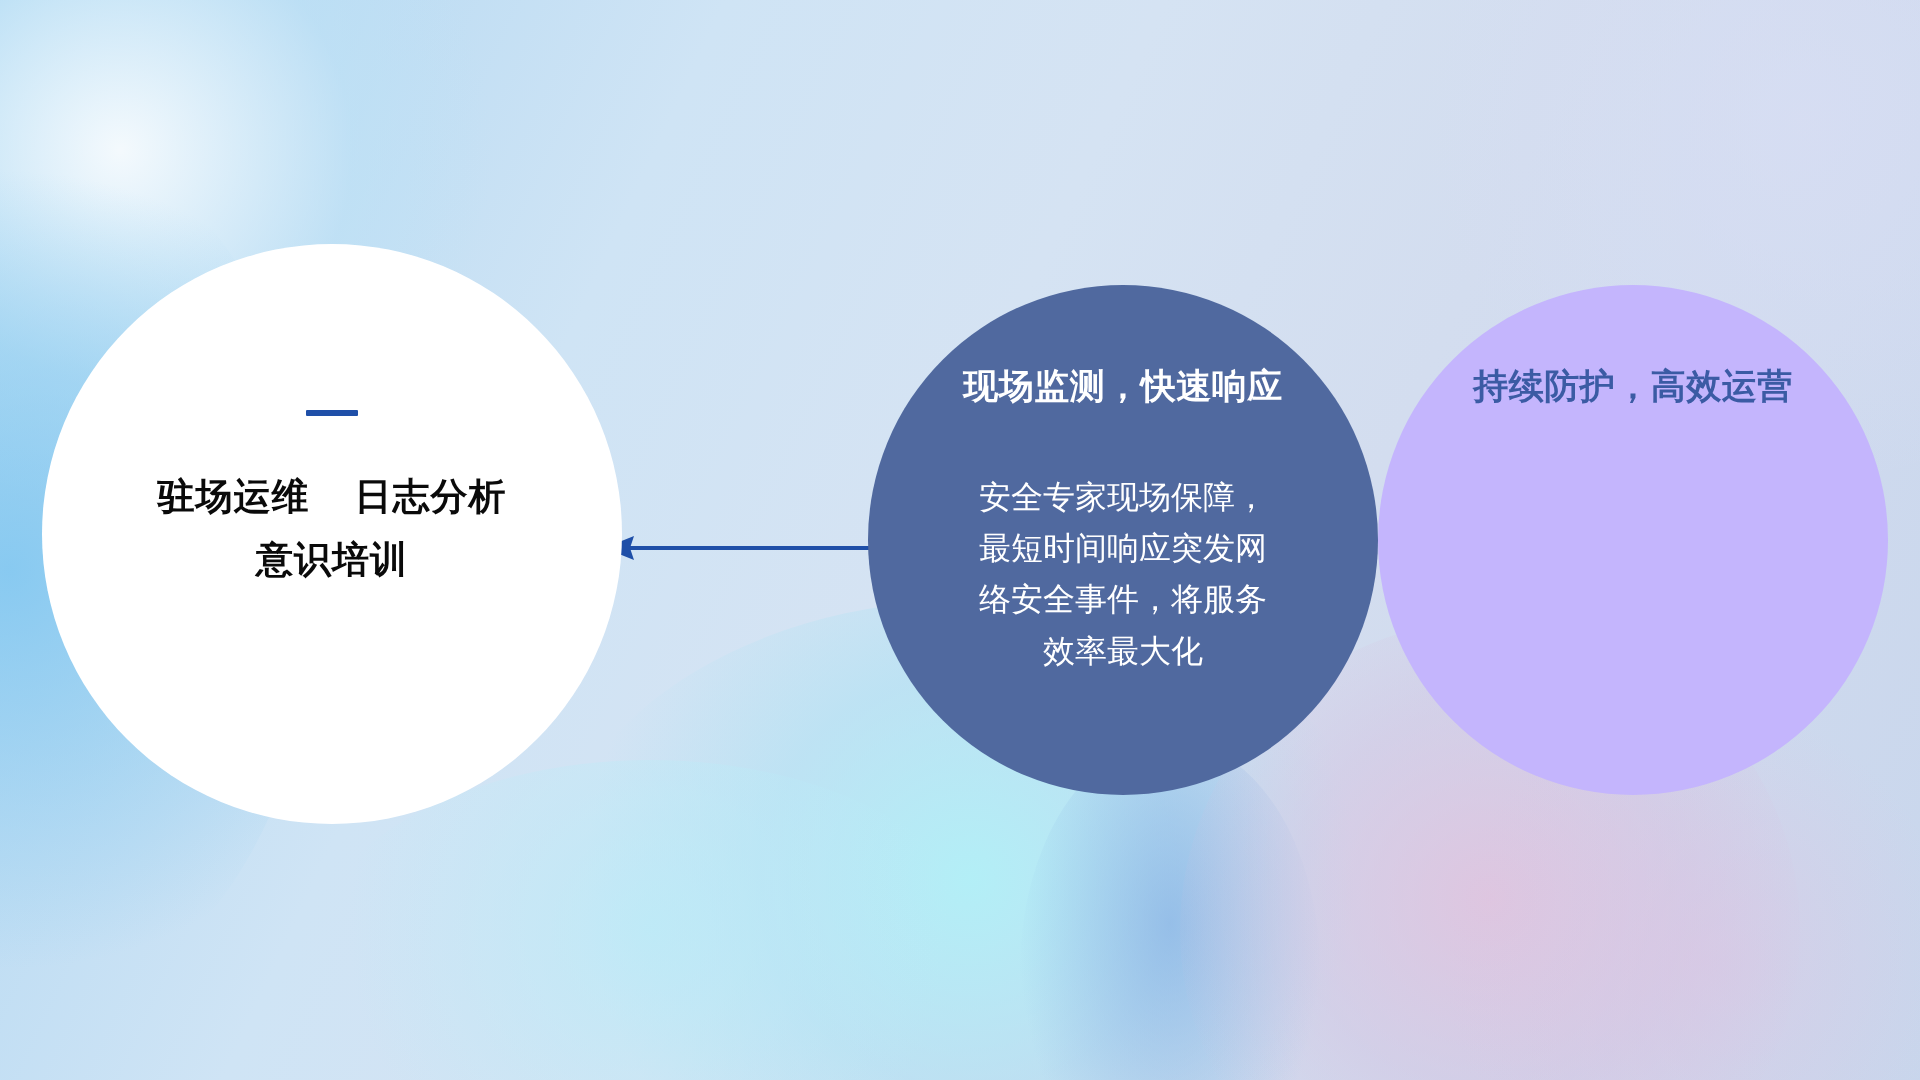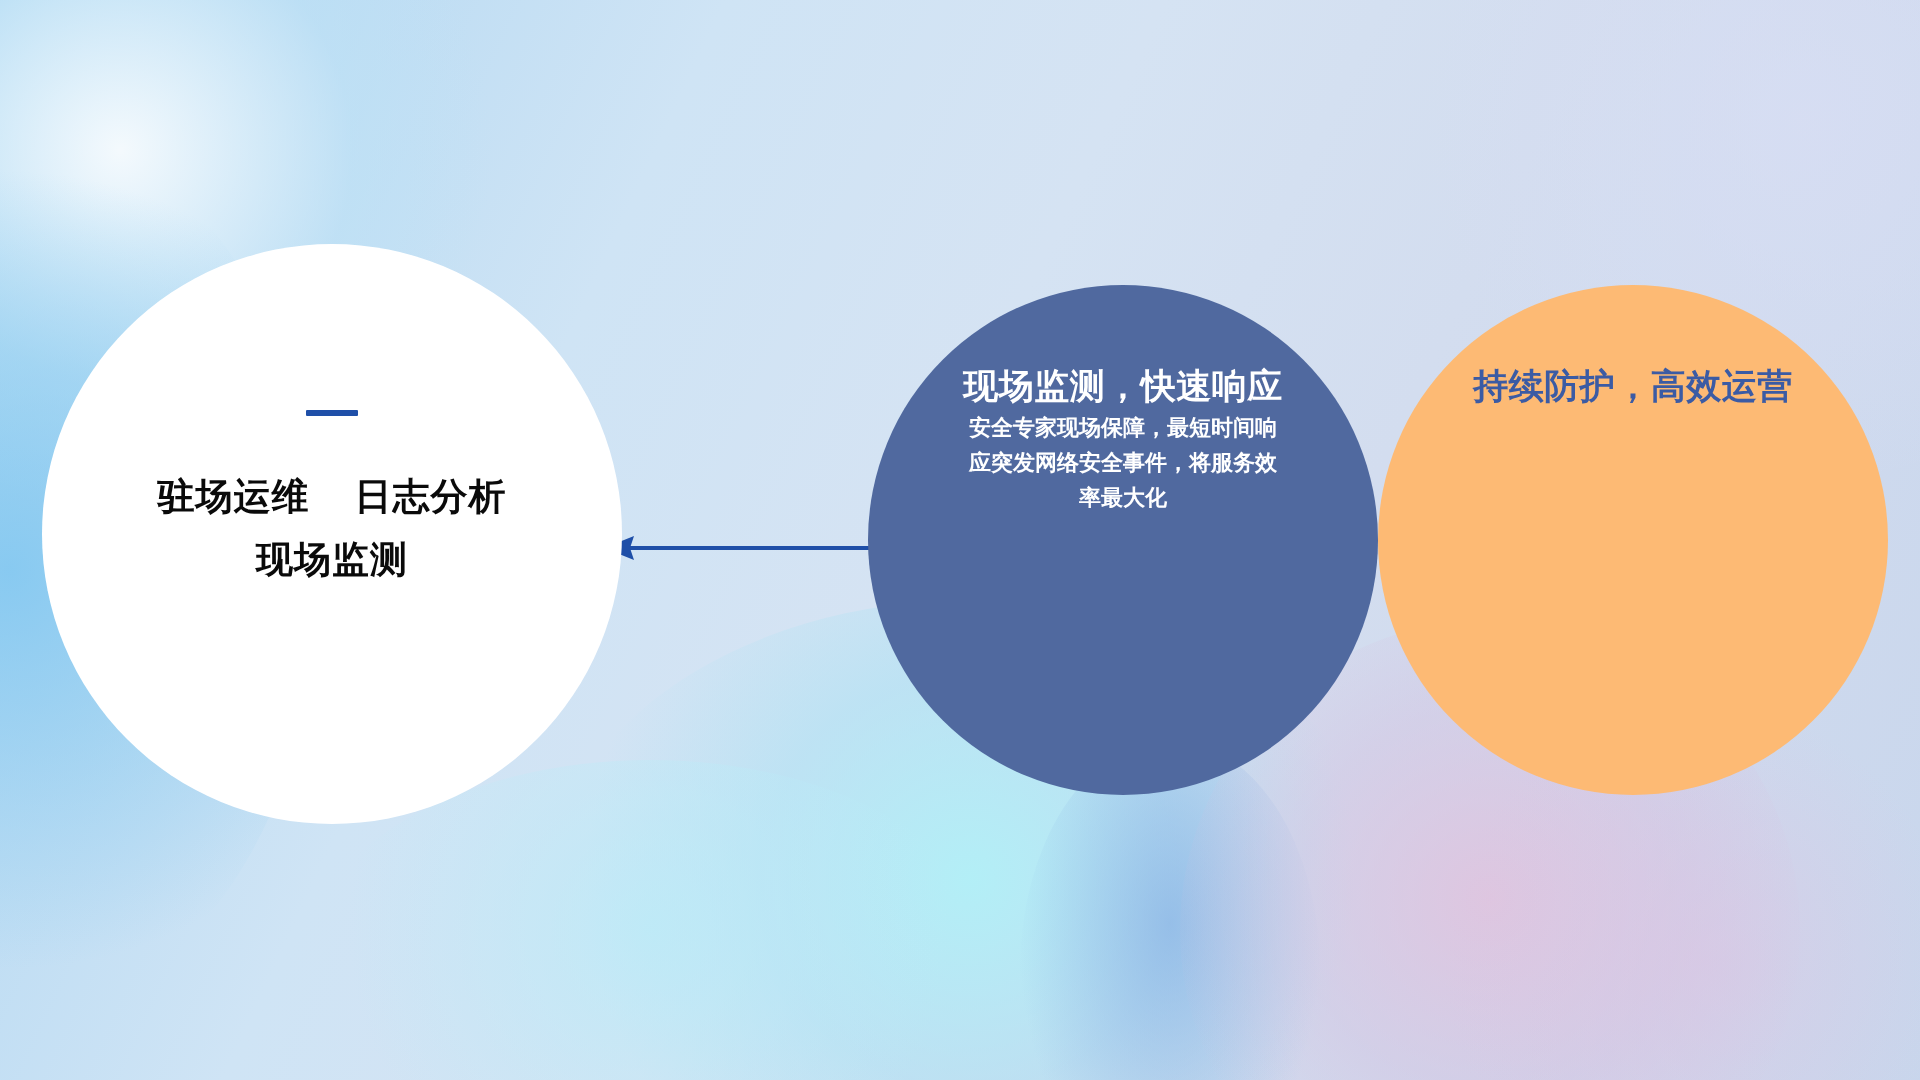--- a/index.html
+++ b/index.html
@@ -121,21 +121,21 @@
     left: 868px; top: 285px;
     width: 510px; height: 510px;
     background: #50699f;
     z-index: 6;
     padding-top: 78px;
   }
 
   .circle-right {
     left: 1378px; top: 285px;
     width: 510px; height: 510px;
-    background: #fdba74;
+    background: #c4b5fd;
     z-index: 7;
     padding-top: 78px;
   }
 
   
   .dash {
     width: 52px;
     height: 6px;
     background: #1f4fa8;
     border-radius: 1px;
@@ -156,25 +156,26 @@
     font-size: 35px;
     font-weight: 700;
     letter-spacing: 0.5px;
     text-align: center;
     white-space: nowrap;
   }
   .circle-mid .card-title { color: #ffffff; }
   .circle-right .card-title { color: #3b5ba4; }
 
   .card-body {
+    margin-top: 62px;
     width: 310px;
     text-align: center;
-    font-size: 22px;
+    font-size: 32px;
     line-height: 1.60;
-    font-weight: 700;
+    font-weight: 400;
   }
   .circle-mid .card-body { color: #ffffff; }
   .circle-right .card-body { color: #111111; }
 
   
   .arrow-wrap {
     position: absolute;
     left: 600px;
     top: 520px;
     width: 290px;
@@ -201,21 +202,21 @@
     <svg width="290" height="56" viewBox="0 0 290 56" xmlns="http://www.w3.org/2000/svg">
       <line x1="288" y1="28" x2="30" y2="28" stroke="#1f4fa8" stroke-width="4"></line>
       <polygon points="4,28 34,16 30,28 34,40" fill="#1f4fa8"></polygon>
     </svg>
   </div>
 
   <div class="circle circle-left">
     <div class="dash"></div>
     <div class="left-lines">
       <div class="left-line">驻场运维    日志分析</div>
-      <div class="left-line">现场监测</div>
+      <div class="left-line">意识培训</div>
     </div>
   </div>
 
   <div class="circle circle-mid">
     <div class="card-title">现场监测，快速响应</div>
     <div class="card-body">安全专家现场保障，最短时间响应突发网络安全事件，将服务效率最大化</div>
   </div>
 
   <div class="circle circle-right">
     <div class="card-title">持续防护，高效运营</div>

